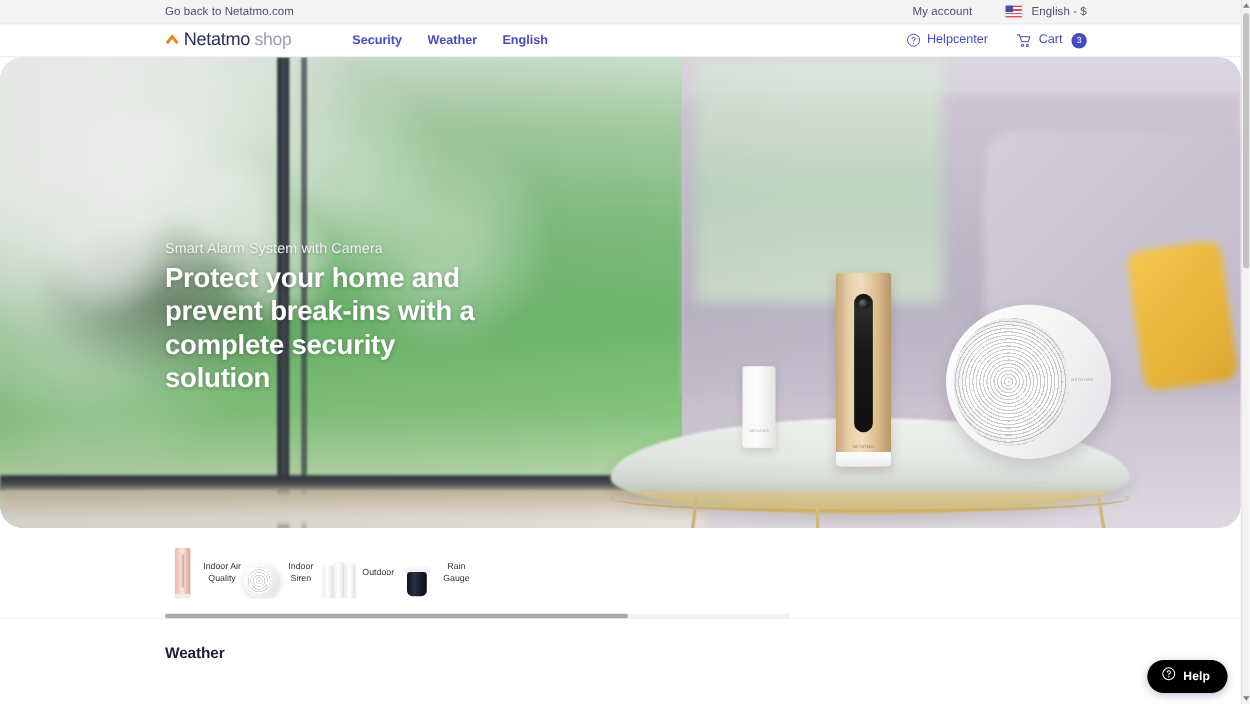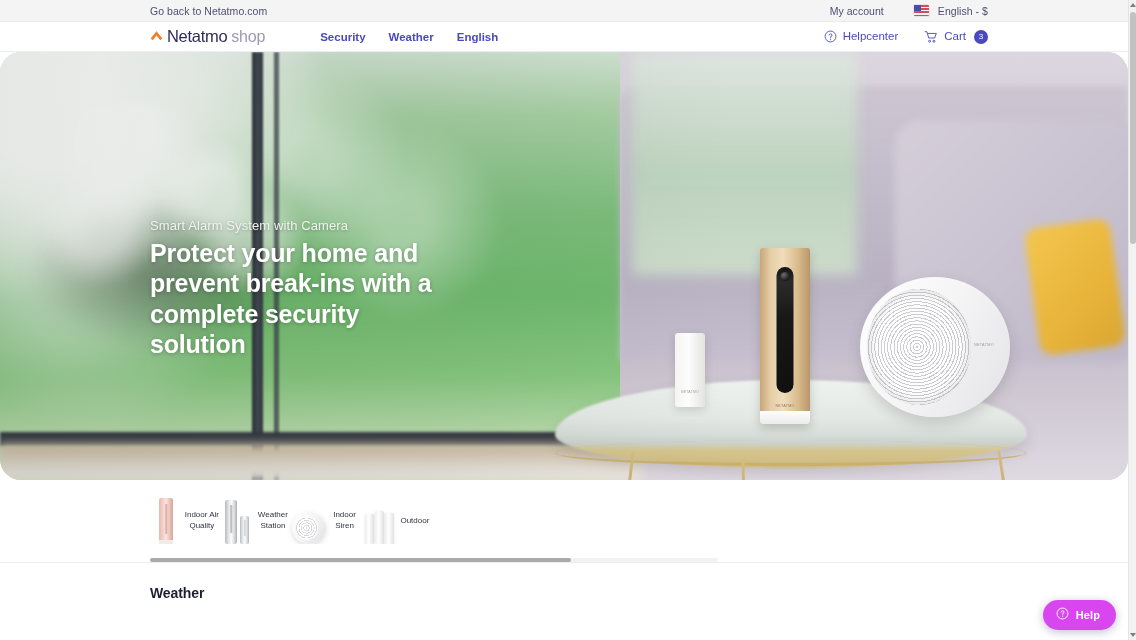--- a/index.html
+++ b/index.html
@@ -581,21 +581,21 @@
     color: #1e1e32;
     letter-spacing: -0.1px;
   }
 
   
   .help-widget {
     position: absolute;
     right: 20px; bottom: 10px;
     height: 30px;
     padding: 0 16px 0 13px;
-    background: #d946ef;
+    background: #000000;
     border-radius: 16px;
     display: flex; align-items: center; gap: 7px;
     box-shadow: 0 2px 8px rgba(20,20,90,0.28);
     cursor: pointer;
     z-index: 40;
   }
   .help-widget .ht {
     font-size: 11px; color: #ffffff; font-weight: bold;
     letter-spacing: 0.1px;
   }
@@ -756,49 +756,49 @@
         <div class="cat-strip">
 
           <div class="cat-item">
             <div class="cat-img">
               <div class="m m-airq"></div>
             </div>
             <div class="cat-label">Indoor Air Quality</div>
           </div>
 
 
-          <div class="cat-item">
-            <div class="cat-img">
-              <div class="m m-ws">
-                  <span class="big"></span>
-                  <span class="small"></span>
-                </div>
-            </div>
-            <div class="cat-label">Weather Station</div>
-          </div>
 
 
           <div class="cat-item">
             <div class="cat-img">
               <div class="m m-siren"></div>
             </div>
             <div class="cat-label">Indoor Siren</div>
           </div>
 
           <div class="cat-item">
             <div class="cat-img">
               <div class="m m-sens">
                   <i></i>
                   <i></i>
                   <i></i>
                 </div>
             </div>
             <div class="cat-label">Outdoor</div>
           </div>
 
+          <div class="cat-item">
+            <div class="cat-img">
+              <div class="m m-rain">
+                  <span class="top"></span>
+                  <span class="cup"></span>
+                </div>
+            </div>
+            <div class="cat-label">Rain Gauge</div>
+          </div>
 
         </div>
 
         <div class="cat-scroll-track">
           <div class="cat-scroll-thumb"></div>
         </div>
       </div>
     </div>
 
     <div class="weather-section">

